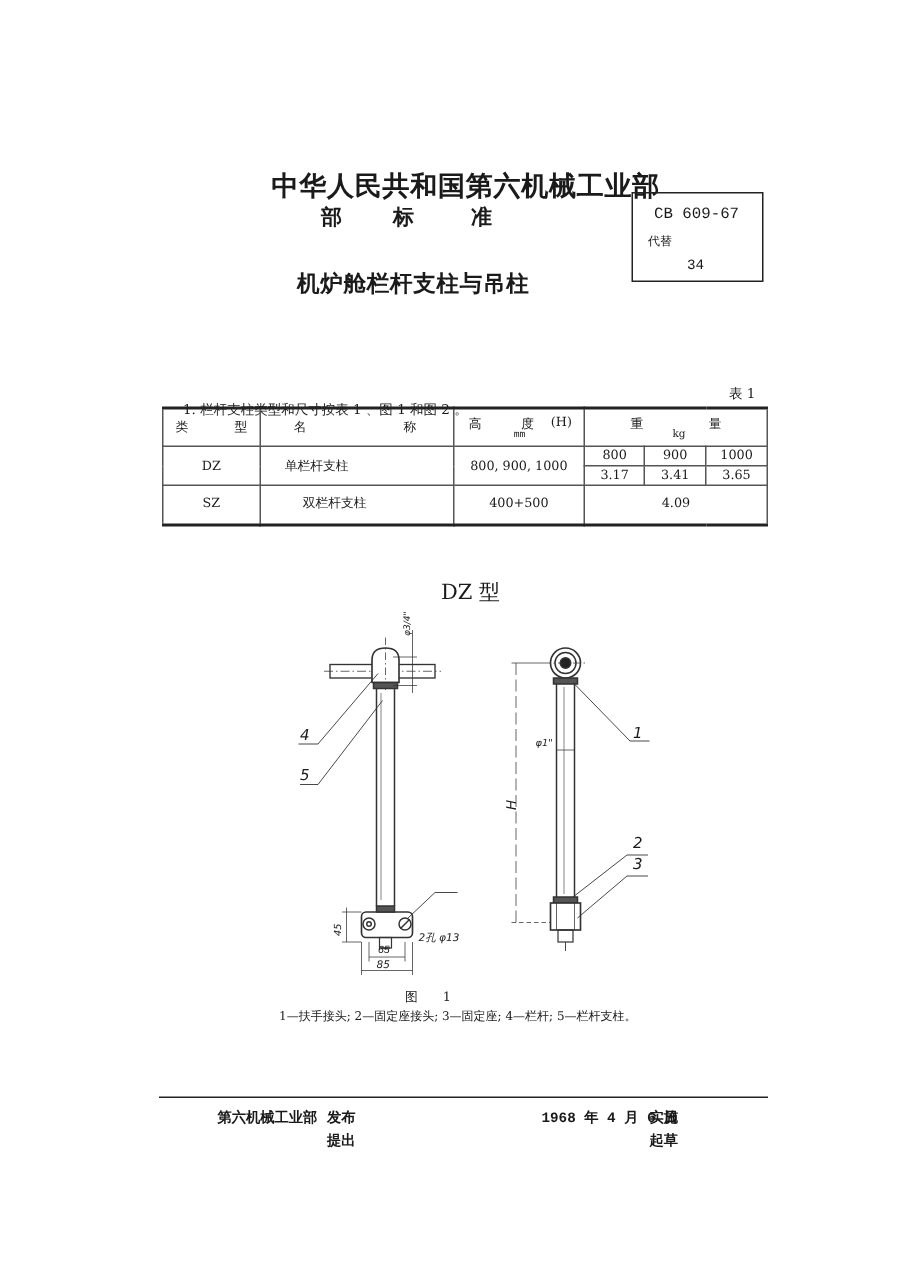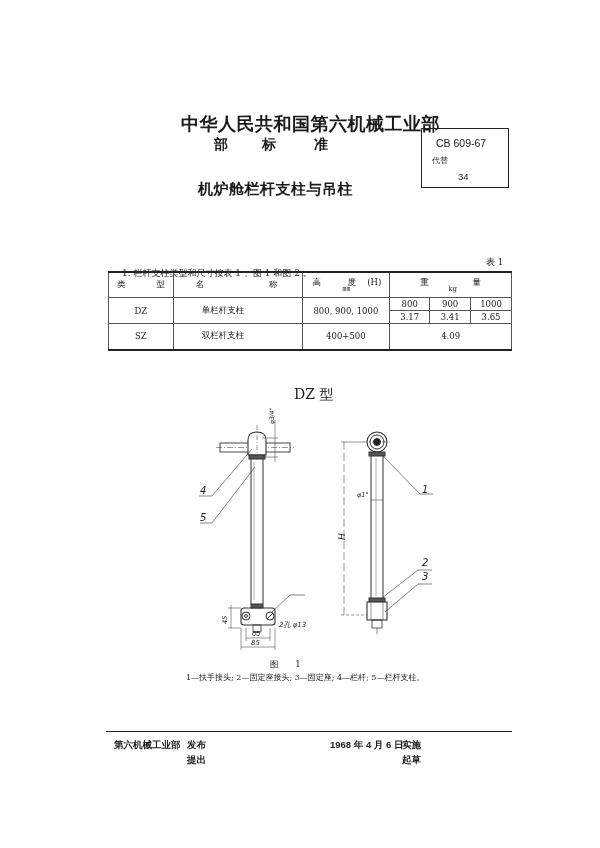--- a/index.html
+++ b/index.html
@@ -2,21 +2,21 @@
 <html><head>
 <meta charset="utf-8">
 <style>
   html, body { margin:0; padding:0; background:#ffffff; }
   body { width:600px; height:848px; position:relative; overflow:hidden;
          font-family:"DejaVu Serif", serif; color:#1a1a1a; }
   .abs { position:absolute; }
   .hdr-org { left:160px; top:112px; font-family:"DejaVu Sans", sans-serif; font-weight:bold; font-size:18px; letter-spacing:0.5px;margin-left:21px; }
   .hdr-std { top:136px; font-family:"DejaVu Sans", sans-serif; font-weight:bold; font-size:14px; }
   .hdr-title { left:198px; top:180px; font-family:"DejaVu Sans", sans-serif; font-weight:bold; font-size:15px; letter-spacing:0.5px; }
-  .codebox { left:421px; top:128px; width:88px; height:60px; border:1.5px solid #222; box-sizing:border-box; font-family:Liberation Sans, sans-serif; }
+  .codebox { left:421px; top:128px; width:88px; height:60px; border:1.5px solid #222; box-sizing:border-box; font-family:Liberation Mono, monospace; }
   .codebox .code { position:absolute; left:14px; top:8px; font-size:10.5px; }
   .codebox .rep { position:absolute; left:10px; top:26px; font-size:8px; }
   .codebox .num { position:absolute; left:36px; top:42px; font-size:9.5px; }
   .clause { left:122px; top:235px; font-size:9px;margin-top:32px; }
   .tabno { left:486px; top:256px; font-size:9px; }
   table.t1 { position:absolute; left:108px; top:271px; width:404px; border-collapse:collapse; font-size:8.5px; border-top:2px solid #222; border-bottom:2px solid #222; border-left:1.5px solid #222; border-right:1.5px solid #222; }
   table.t1 td { border:1px solid #555; text-align:center; padding:0; }
   .th-type { display:flex; justify-content:space-between; padding:0 8px; }
   .th-name { display:flex; justify-content:space-between; padding:0 24px 0 22px; }
   .th-h { position:relative; height:24px; }
@@ -25,21 +25,21 @@
   .th-h .c { position:absolute; right:8px; top:4px; }
   .th-h .u { position:absolute; left:40px; top:13px; font-size:6.5px;font-family:Liberation Mono, monospace; }
   .th-w { position:relative; height:24px; }
   .th-w .a { position:absolute; left:30px; top:4px; }
   .th-w .u { position:absolute; left:58px; top:12px; font-size:7px; }
   .th-w .c { position:absolute; right:30px; top:4px; }
   .fig-title { left:294px; top:386px; font-size:14px; }
   .fig-no { left:270px; top:659px; font-size:8.5px; word-spacing:14px; }
   .fig-legend { left:186px; top:672px; font-size:8px; }
   .footline { left:106px; top:731px; width:406px; height:0; border-top:1.5px solid #222; }
-  .ft { font-family:Liberation Sans, sans-serif; font-weight:bold; font-size:9.5px; }
+  .ft { font-family:Liberation Mono, monospace; font-weight:bold; font-size:9.5px;margin-left:31px; }
 </style>
 </head>
 <body>
 
 <div class="abs hdr-org">中华人民共和国第六机械工业部</div>
 <div class="abs hdr-std" style="left:214px">部</div>
 <div class="abs hdr-std" style="left:262px">标</div>
 <div class="abs hdr-std" style="left:314px">准</div>
 <div class="abs hdr-title">机炉舱栏杆支柱与吊柱</div>
 
@@ -86,21 +86,21 @@
     <td colspan="3">
       <div class="th-w">
         <span class="a">重</span>
         <span class="u">kg</span>
         <span class="c">量</span>
       </div>
     </td>
   </tr>
   <tr style="height:13px">
     <td rowspan="2">DZ</td>
-    <td rowspan="2" style="text-align:left;padding-left:28px">单栏杆支柱</td>
+    <td rowspan="2" style="text-align:left;padding-left:16px">单栏杆支柱</td>
     <td rowspan="2">800, 900, 1000</td>
     <td>800</td>
     <td>900</td>
     <td>1000</td>
   </tr>
   <tr style="height:13px">
     <td>3.17</td>
     <td>3.41</td>
     <td>3.65</td>
   </tr>

